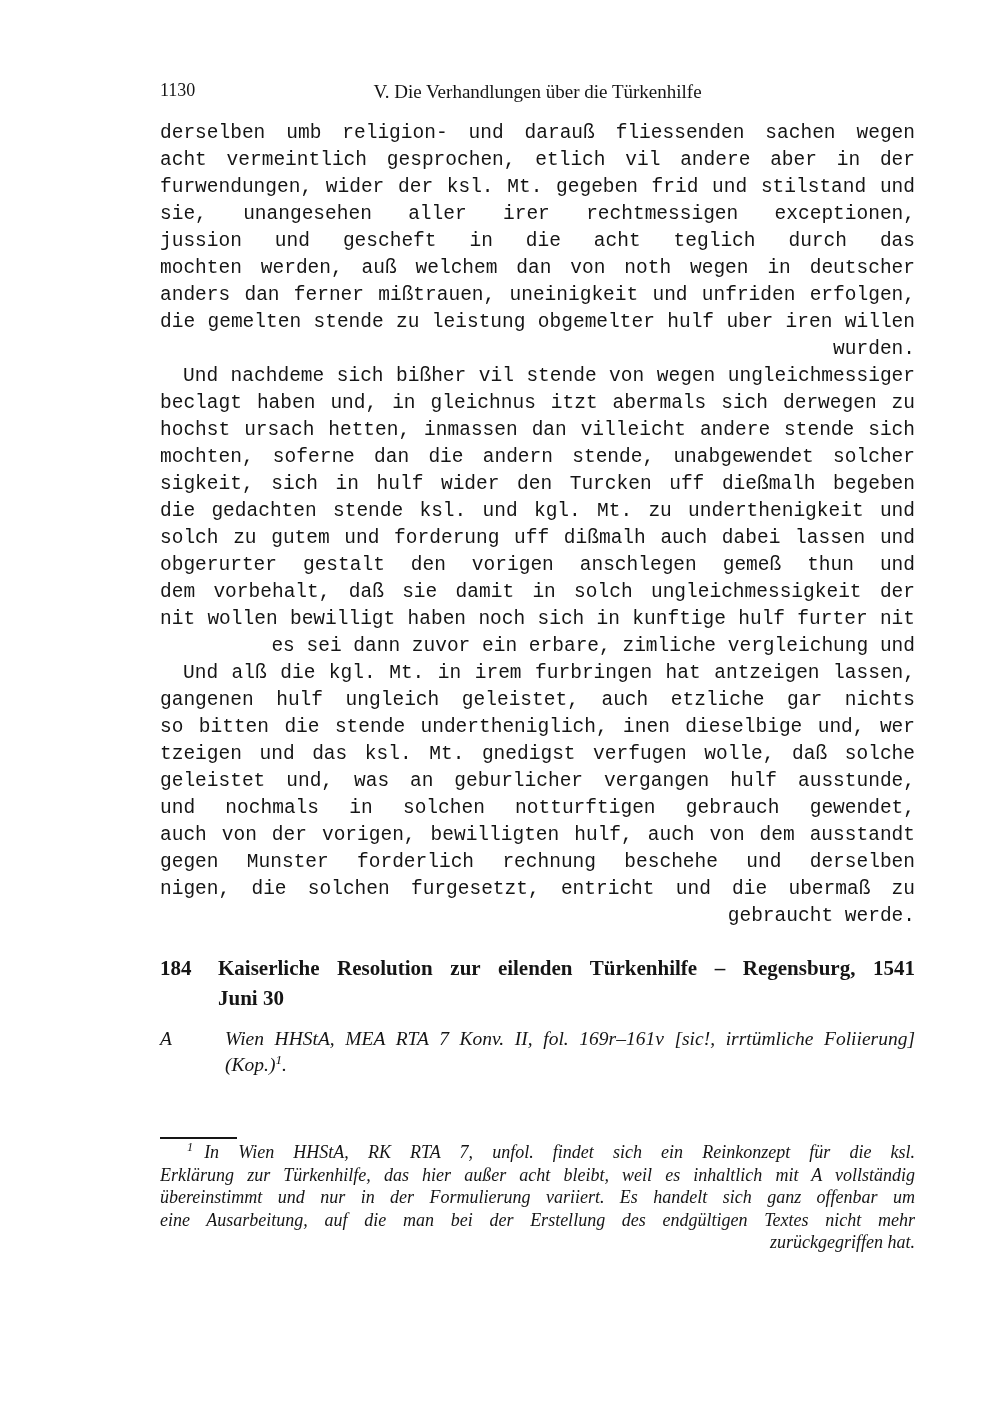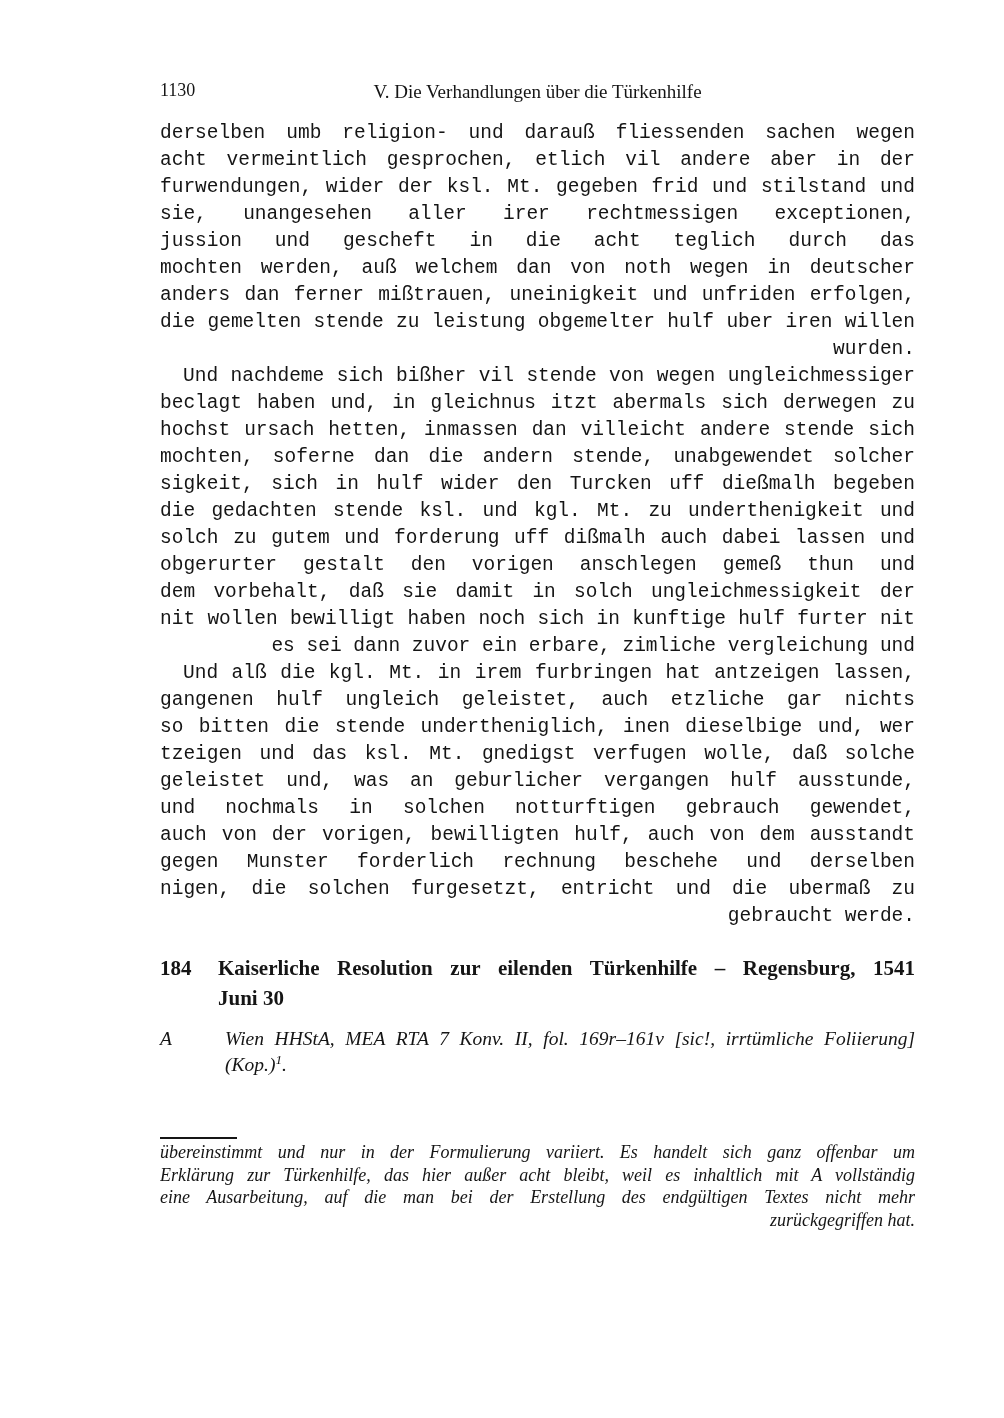--- a/index.html
+++ b/index.html
@@ -115,19 +115,20 @@
     <span class="s-label">A</span>
     <div class="s-body">
       <div class="s-line">Wien HHStA, MEA RTA 7 Konv. II, fol. 169r–161v [sic!, irrtümliche Foliierung]</div>
       <div class="s-line end"><span>(Kop.)</span><sup>1</sup><span>.</span></div>
     </div>
   </div>
 
   <div class="footnote-rule"></div>
 
   <div class="footnote">
+    <div class="f-line"><sup class="fn-marker">1</sup><span>In Wien HHStA, RK RTA 7, unfol. findet sich ein Reinkonzept für die ksl.</span></div>
+    <div class="f-line">Erklärung zur Türkenhilfe, das hier außer acht bleibt, weil es inhaltlich mit A vollständig</div>
     <div class="f-line">übereinstimmt und nur in der Formulierung variiert. Es handelt sich ganz offenbar um</div>
-    <div class="f-line">Erklärung zur Türkenhilfe, das hier außer acht bleibt, weil es inhaltlich mit A vollständig</div>
     <div class="f-line">eine Ausarbeitung, auf die man bei der Erstellung des endgültigen Textes nicht mehr</div>
     <div class="f-line end">zurückgegriffen hat.</div>
   </div>
 
 </div>
 
 </body></html>

